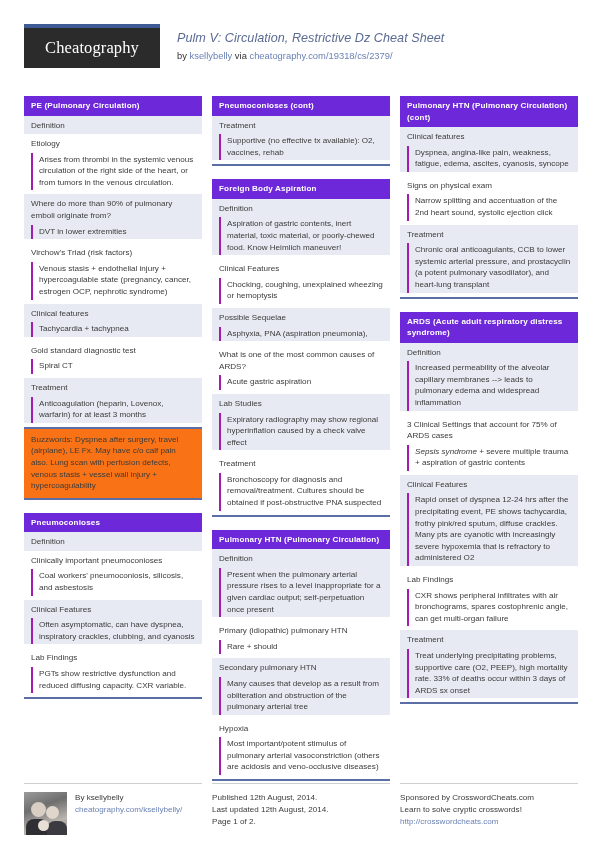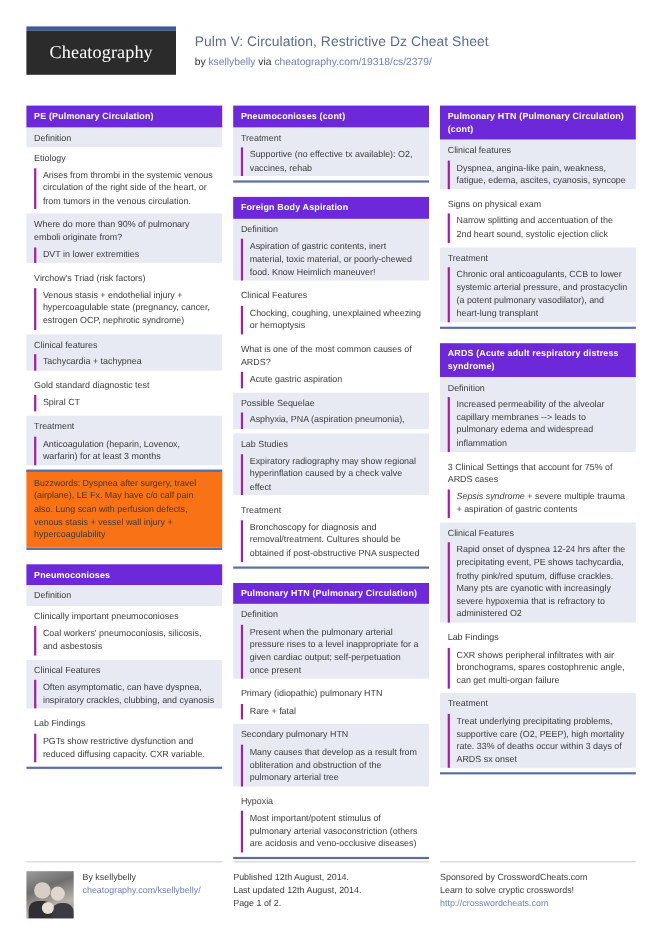--- a/index.html
+++ b/index.html
@@ -24,21 +24,21 @@
     height: 40px; width: 136px; background: #2b2b2b;
     display: flex; align-items: center; justify-content: center;
   }
   .logo-text {
     color: #ffffff; font-family: "Liberation Serif", serif;
     font-size: 16.5px; letter-spacing: .1px;
   }
   .head-text { padding-left: 17px; padding-top: 7px; }
   .sheet-title {
     font-size: 12.6px; color: #5a6a93; font-weight: 400;
-    letter-spacing: .05px; line-height: 15px;
+    letter-spacing: .05px; line-height: 15px; font-style: italic;
   }
   .byline { font-size: 9.4px; color: #333; margin-top: 4px; line-height: 12px; }
   .byline a, .lnk { color: #6b82b5; text-decoration: none; }
   .byline .via { color: #333; }
 
   
   .cols {
     display: flex; gap: 10px; margin-top: 16px;
     align-items: flex-start;
   }
@@ -190,46 +190,46 @@
         <div class="block">
           <div class="block-title">Foreign Body Aspiration</div>
           <div class="row odd">
             <div class="q">Definition</div>
             <div class="a">Aspiration of gastric contents, inert material, toxic material, or poorly-chewed food. Know Heimlich maneuver!</div>
           </div>
           <div class="row even">
             <div class="q">Clinical Features</div>
             <div class="a">Chocking, coughing, unexplained wheezing or hemoptysis</div>
           </div>
+          <div class="row odd">
+            <div class="q">Possible Sequelae</div>
+            <div class="a">Asphyxia, PNA (aspiration pneumonia),</div>
+          </div>
           <div class="row even">
             <div class="q">What is one of the most common causes of ARDS?</div>
             <div class="a">Acute gastric aspiration</div>
           </div>
           <div class="row odd">
-            <div class="q">Possible Sequelae</div>
-            <div class="a">Asphyxia, PNA (aspiration pneumonia),</div>
-          </div>
-          <div class="row odd">
             <div class="q">Lab Studies</div>
             <div class="a">Expiratory radiography may show regional hyperinflation caused by a check valve effect</div>
           </div>
           <div class="row even">
             <div class="q">Treatment</div>
             <div class="a">Bronchoscopy for diagnosis and removal/treatment. Cultures should be obtained if post-obstructive PNA suspected</div>
           </div>
         </div>
         <div class="block">
           <div class="block-title">Pulmonary HTN (Pulmonary Circulation)</div>
           <div class="row odd">
             <div class="q">Definition</div>
             <div class="a">Present when the pulmonary arterial pressure rises to a level inappropriate for a given cardiac output; self-perpetuation once present</div>
           </div>
           <div class="row even">
             <div class="q">Primary (idiopathic) pulmonary HTN</div>
-            <div class="a">Rare + fatal</div>
+            <div class="a">Rare + should</div>
           </div>
           <div class="row odd">
             <div class="q">Secondary pulmonary HTN</div>
             <div class="a">Many causes that develop as a result from obliteration and obstruction of the pulmonary arterial tree</div>
           </div>
           <div class="row even">
             <div class="q">Hypoxia</div>
             <div class="a">Most important/potent stimulus of pulmonary arterial vasoconstriction (others are acidosis and veno-occlusive diseases)</div>
           </div>
         </div>

